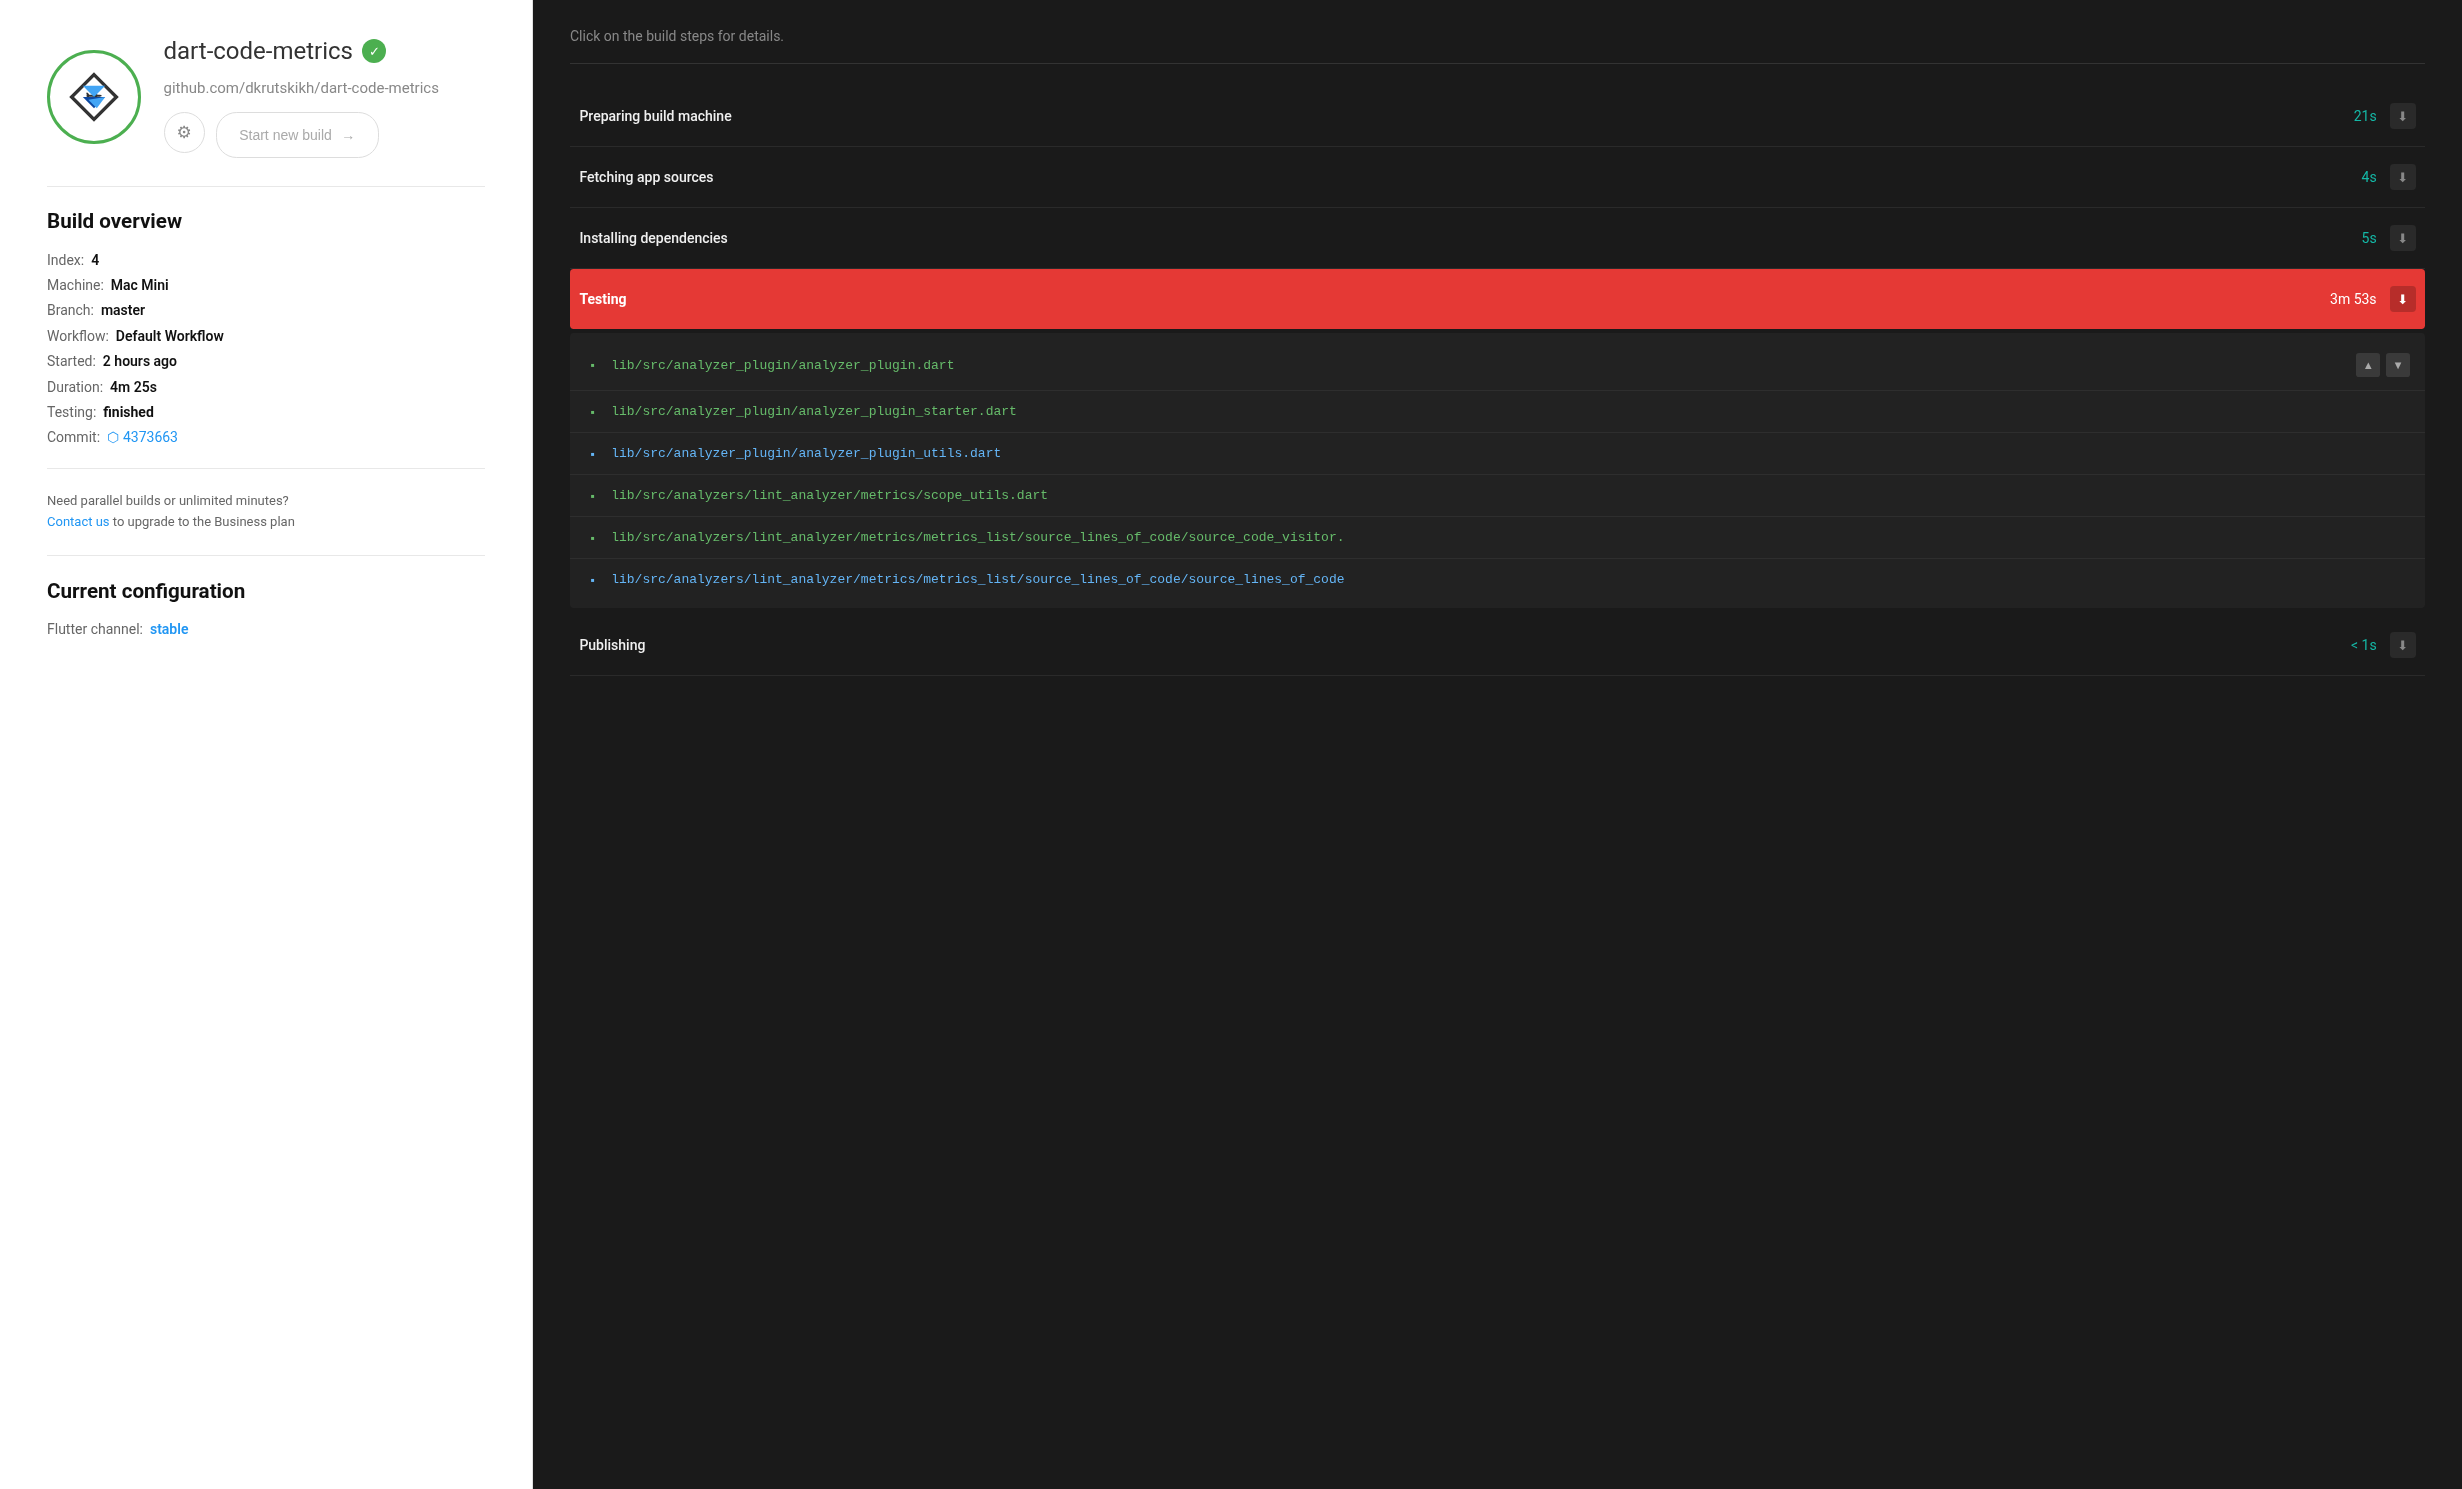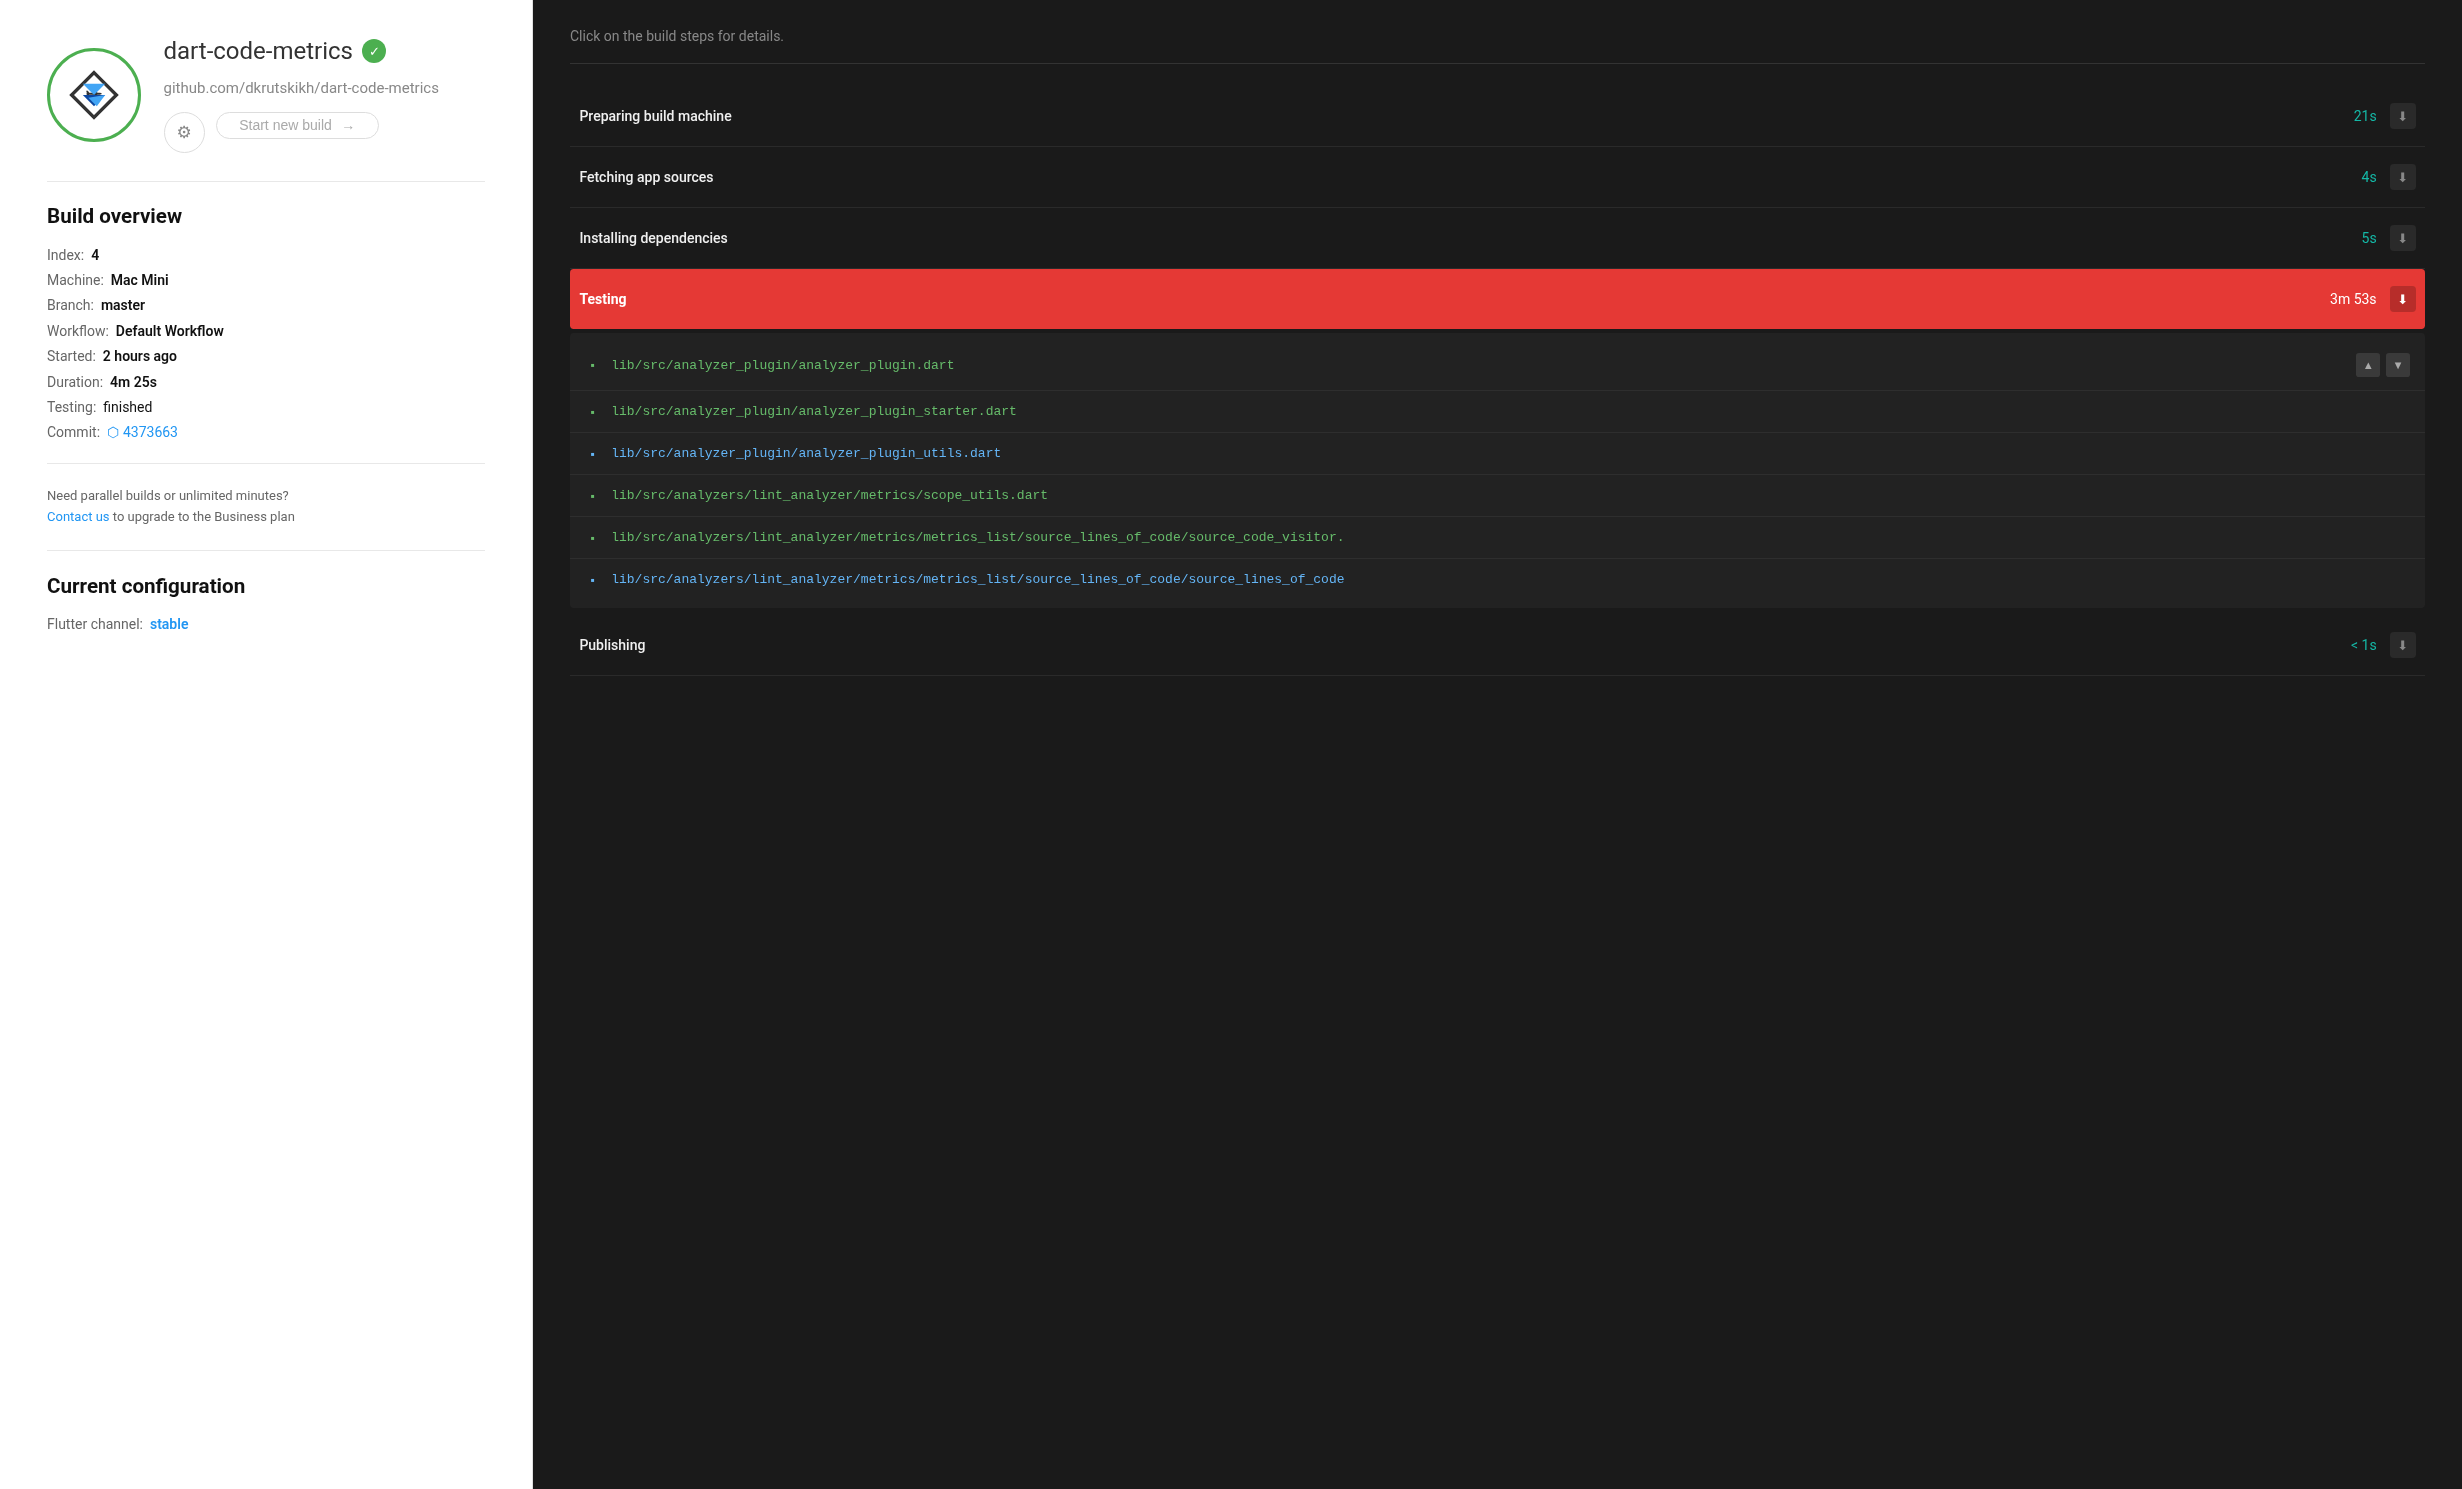--- a/index.html
+++ b/index.html
@@ -94,21 +94,21 @@
       background: #fff;
       cursor: pointer;
       display: flex;
       align-items: center;
       justify-content: center;
       color: #888;
       font-size: 17px;
     }
 
     .btn-start-build {
-      height: 27px;
+      height: 46px;
       padding: 0 22.5px;
       border: 0.9px solid #ddd;
       border-radius: 20.6px;
       background: #fff;
       color: #aaa;
       font-size: 14px;
       cursor: pointer;
       display: flex;
       align-items: center;
       gap: 9.4px;
@@ -144,21 +144,21 @@
       font-weight: 600;
     }
 
     .build-info-row a {
       color: #2196F3;
       text-decoration: none;
     }
 
     .status-finished {
       color: #111;
-      font-weight: 400;
+      font-weight: 700;
     }
 
     .commit-link {
       color: #2196F3;
       text-decoration: none;
       display: inline-flex;
       align-items: center;
       gap: 3.7px;
     }
 

